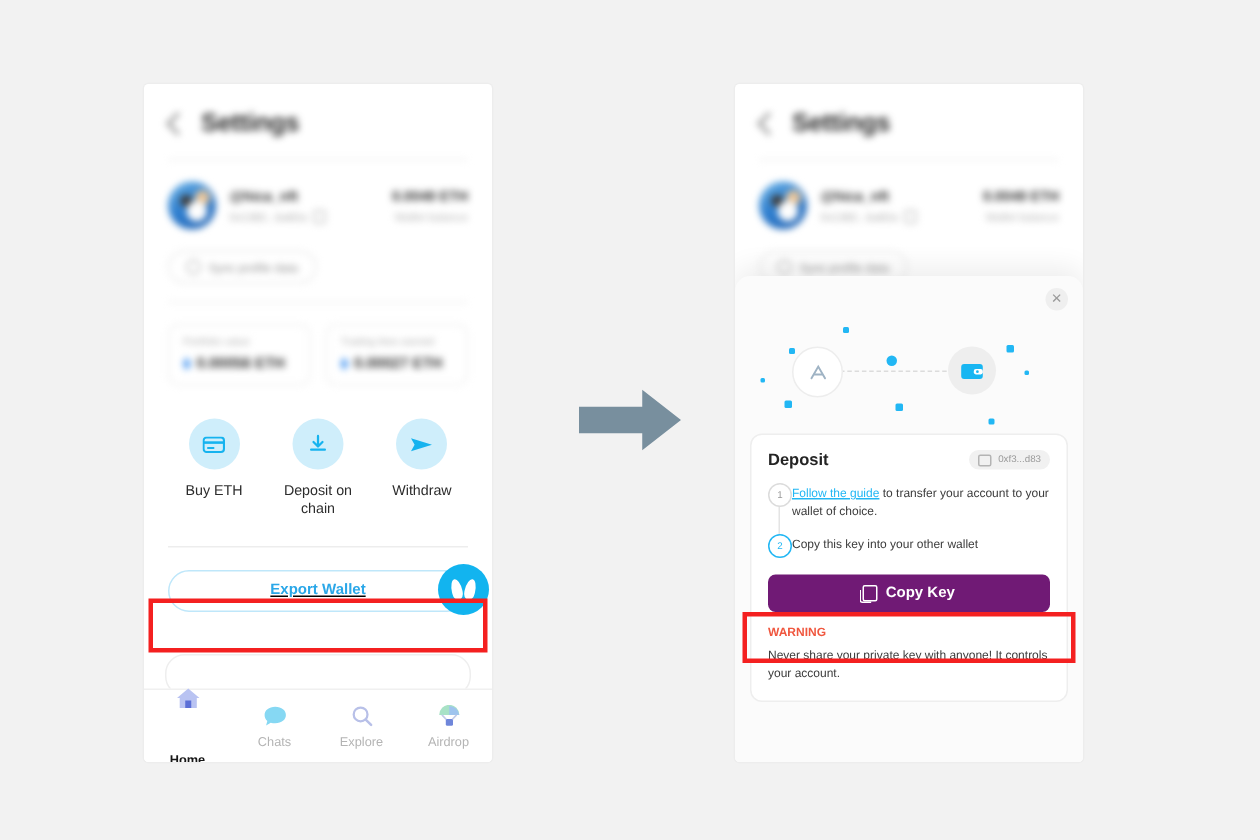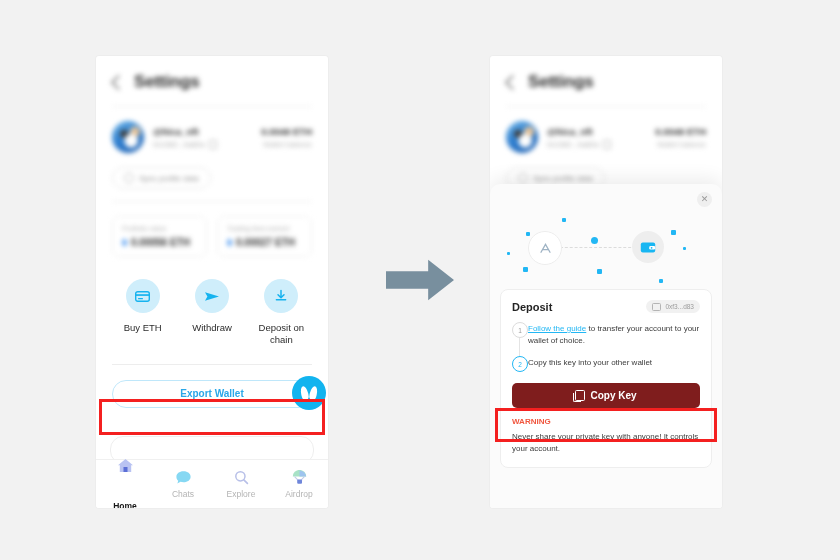--- a/index.html
+++ b/index.html
@@ -55,21 +55,21 @@
   .ethdot{width:5px;height:9px;background:#3b8ff0;clip-path:polygon(50% 0,100% 52%,50% 100%,0 52%);flex:none;}
 
   
   .actions{display:flex;padding:22px 12px 0;}
   .act{flex:1;display:flex;flex-direction:column;align-items:center;}
   .act-circle{width:34px;height:34px;border-radius:50%;background:#cfeefb;display:flex;align-items:center;justify-content:center;}
   .act-label{margin-top:9px;font-size:9.5px;color:#2c2c2c;text-align:center;line-height:1.25;max-width:62px;}
   .divider{height:1px;background:#ededed;margin:18px 16px 0;}
 
   
-  .export-zone{position:relative;margin:15px 16px 0;}
+  .export-zone{position:relative;margin:15px 16px 0;text-decoration:underline;}
   .export-btn{height:26px;border:1px solid #bfe7fa;border-radius:16px;display:flex;align-items:center;justify-content:center;background:#fff;}
   .export-btn span{font-size:10px;color:#2aa7e8;font-weight:700;}
   .fab{position:absolute;right:-14px;top:-4px;width:34px;height:34px;border-radius:50%;background:#12b4ef;display:flex;align-items:center;justify-content:center;}
   .wing{width:7px;height:14px;background:#ffffff;border-radius:60% 60% 55% 55%/70% 70% 40% 40%;}
   .wing.l{transform:rotate(-13deg);margin-right:1.5px;}
   .wing.r{transform:rotate(13deg);}
 
   
   .navcard{position:absolute;left:14px;right:14px;bottom:44px;height:26px;border:1px solid #eee;border-radius:13px;background:#fff;}
   .bottomnav{position:absolute;left:0;right:0;bottom:0;height:48px;background:#fff;border-top:1px solid #f0f0f0;display:flex;align-items:center;}
@@ -100,21 +100,21 @@
   .steps:before{content:"";position:absolute;left:7px;top:10px;bottom:10px;width:1px;background:#e4e4e4;}
   .step{display:flex;gap:0;position:relative;}
   .step + .step{margin-top:9px;}
   .bullet{width:14px;height:14px;border-radius:50%;background:#fff;border:1px solid #dcdcdc;
     display:flex;align-items:center;justify-content:center;font-size:6.5px;color:#9a9a9a;flex:none;z-index:1;}
   .step.active .bullet{border-color:#22b7f4;color:#22b7f4;}
   .stext{font-size:8px;color:#3c3c3c;line-height:1.5;padding-top:1px;}
   .link{color:#22b7f4;}
 
   .copy-zone{margin:11px 0 0;}
-  .copy-btn{height:25px;border-radius:5px;background:#7f1d1d;display:flex;align-items:center;justify-content:center;gap:5px;}
+  .copy-btn{height:25px;border-radius:5px;background:#701a75;display:flex;align-items:center;justify-content:center;gap:5px;}
   .copy-btn span{font-size:10px;color:#fff;font-weight:700;}
   .copy-ic{width:8px;height:9px;border:1.3px solid #fff;border-radius:1.5px;position:relative;}
   .copy-ic:after{content:"";position:absolute;left:-3px;top:2px;width:7px;height:8px;border:1.3px solid #fff;border-right:none;border-top:none;border-radius:0 0 0 2px;}
 
   .warn-t{margin-top:9px;font-size:8px;font-weight:700;color:#f0573f;}
   .warn-b{margin-top:5px;font-size:8px;color:#3c3c3c;line-height:1.5;}
 
   
   .hl{position:absolute;border:3px solid #f42020;box-sizing:border-box;}
   .hl.left{left:99px;top:399px;width:226px;height:36px;}
@@ -184,34 +184,34 @@
           <svg width="15" height="11" viewBox="0 0 15 11" aria-hidden="true">
             <rect x="0.7" y="0.7" width="13.6" height="9.6" rx="2" fill="none" stroke="#16b3ef" stroke-width="1.4"></rect>
             <rect x="0.7" y="3.2" width="13.6" height="1.7" fill="#16b3ef"></rect>
             <rect x="3" y="7" width="5" height="1.3" rx="0.6" fill="#16b3ef"></rect>
           </svg>
         </div>
         <div class="act-label">Buy ETH</div>
       </div>
       <div class="act">
         <div class="act-circle">
-          <svg width="16" height="13" viewBox="0 0 16 13" aria-hidden="true">
-            <path d="M1 2.2 L15 6.5 L1 10.8 L3.4 6.5 Z" fill="#16b3ef"></path>
-          </svg>
-        </div>
-        <div class="act-label">Withdraw</div>
-      </div>
-      <div class="act">
-        <div class="act-circle">
           <svg width="14" height="14" viewBox="0 0 14 14" aria-hidden="true">
             <path d="M7 1.6 V8.4 M4 5.7 L7 8.7 L10 5.7" fill="none" stroke="#16b3ef" stroke-width="1.5" stroke-linecap="round" stroke-linejoin="round"></path>
             <path d="M2.4 10.8 H11.6" stroke="#16b3ef" stroke-width="1.5" stroke-linecap="round"></path>
           </svg>
         </div>
         <div class="act-label">Deposit on chain</div>
+      </div>
+      <div class="act">
+        <div class="act-circle">
+          <svg width="16" height="13" viewBox="0 0 16 13" aria-hidden="true">
+            <path d="M1 2.2 L15 6.5 L1 10.8 L3.4 6.5 Z" fill="#16b3ef"></path>
+          </svg>
+        </div>
+        <div class="act-label">Withdraw</div>
       </div>
     </div>
 
     <div class="divider"></div>
 
     <div class="export-zone">
       <div class="export-btn">
         <span>Export Wallet</span>
       </div>
       <div class="fab">

